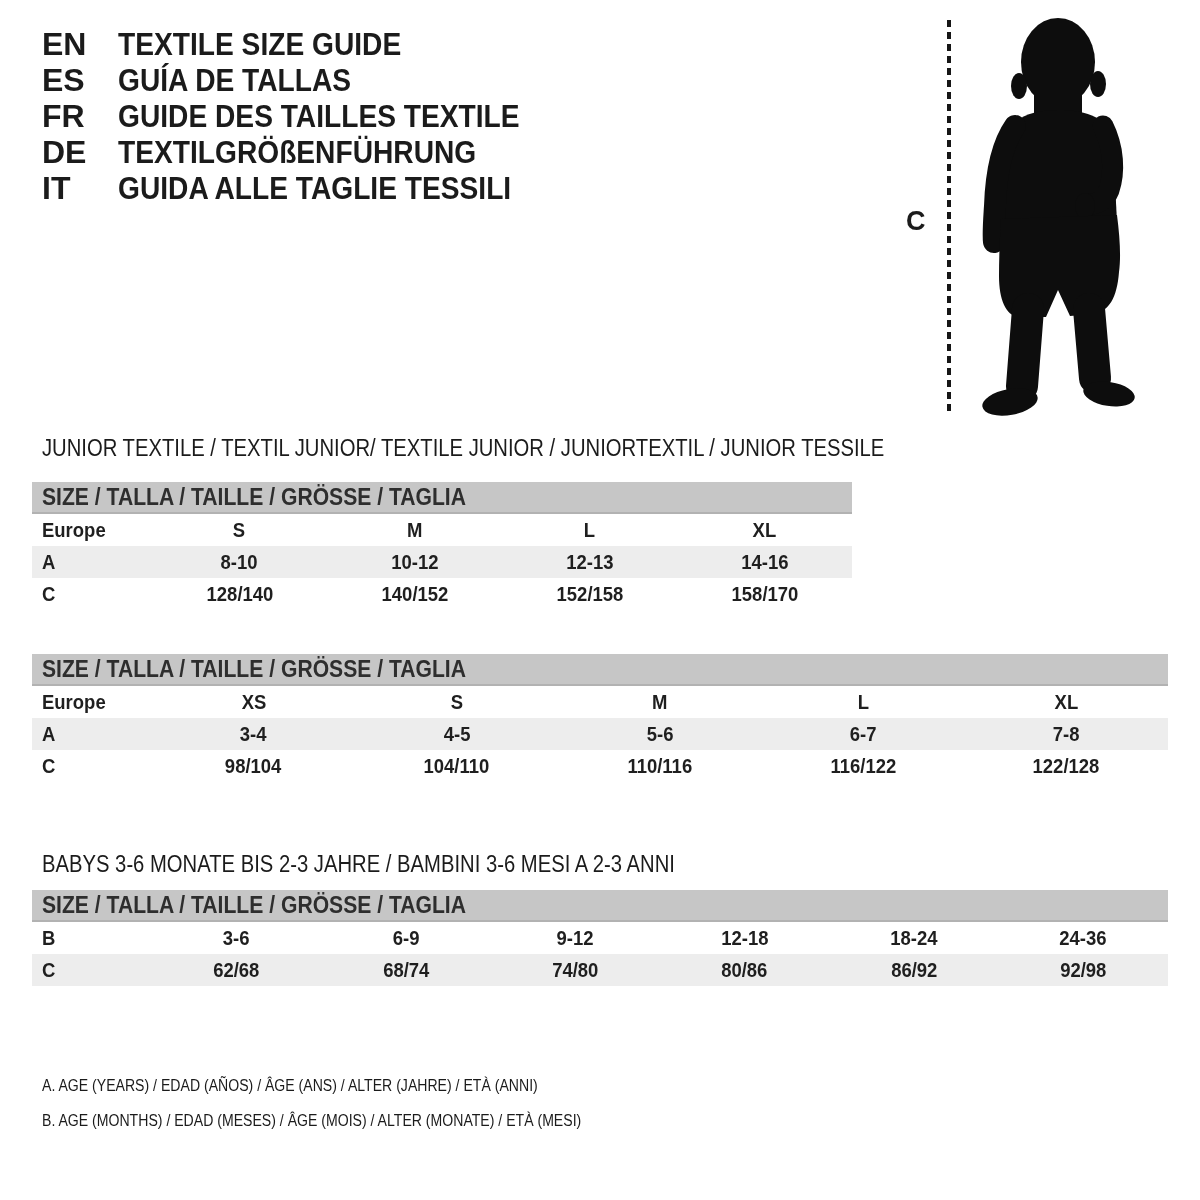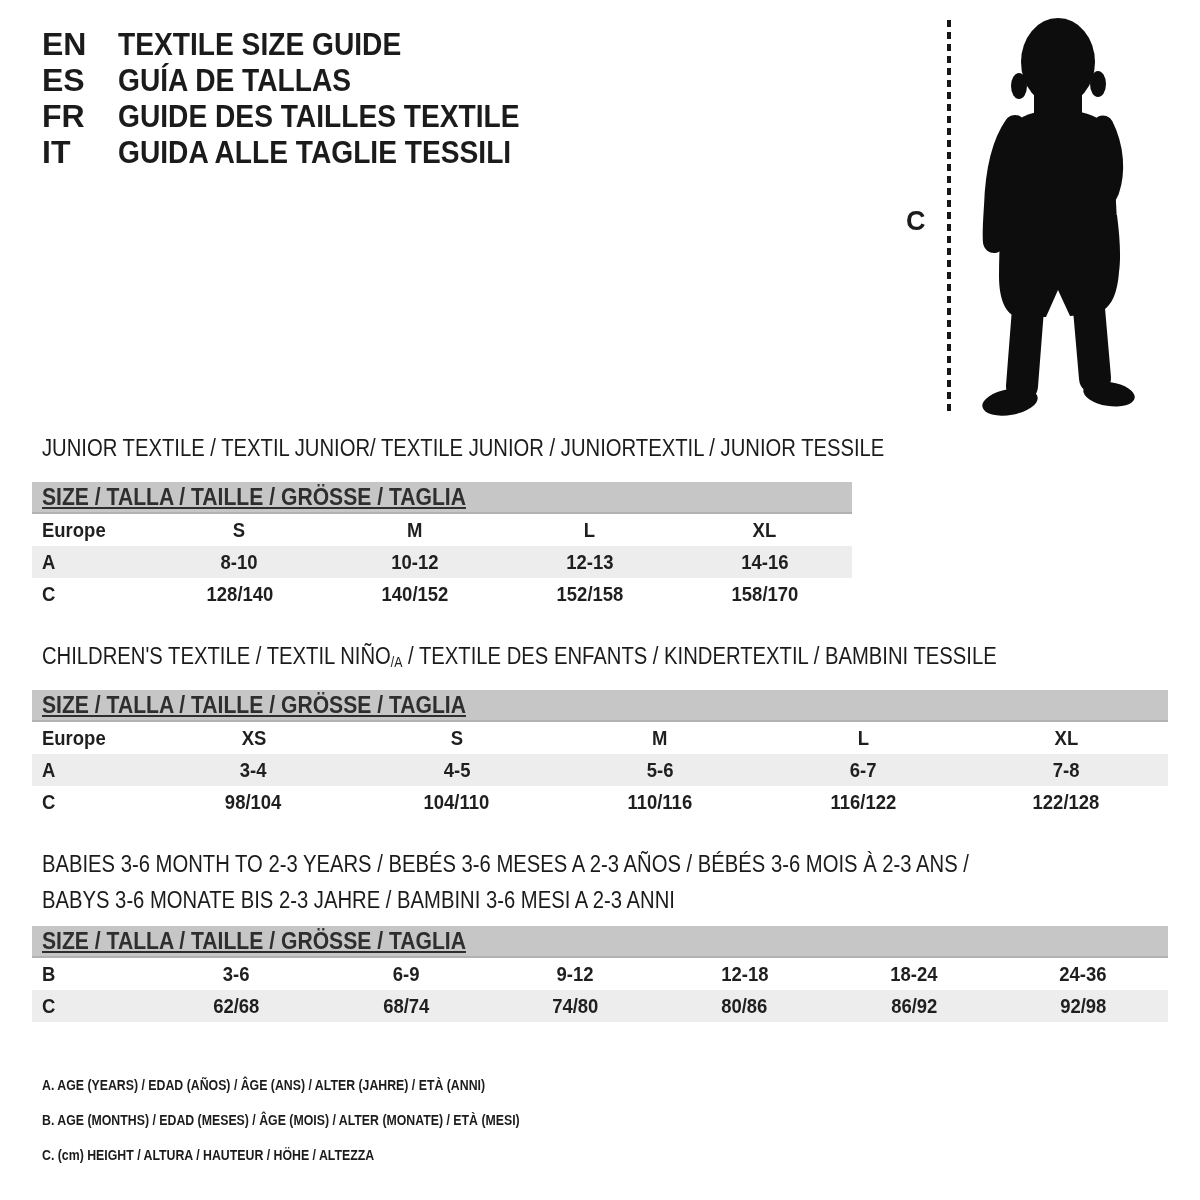--- a/index.html
+++ b/index.html
@@ -29,49 +29,53 @@
   #sec-junior{top:430px;width:820px;}
   #sec-children{top:638px;width:1136px;}
   #sec-babies{top:846px;width:1136px;}
   .sec-title{height:36px;line-height:36px;padding-left:10px;font-size:23px;font-weight:400;}
   .sub{font-size:14px;position:relative;top:3px;}
   .tbl{margin-top:16px;}
   #sec-babies .tbl{margin-top:8px;}
   .bar{
     height:30px;background:#c6c6c6;border-bottom:2px solid #b2b2b2;
     display:flex;align-items:center;padding-left:10px;
-    font-size:24px;font-weight:700;color:#2e2e2e;text-decoration:underline;
+    font-size:24px;font-weight:700;color:#2e2e2e;
   }
   .row{display:flex;align-items:center;height:32px;font-size:21px;font-weight:700;color:#1f1f1f;}
   .row.shade{background:#ededed;}
   .row .lbl{width:110px;padding-left:10px;text-align:left;}
   .row .cell{flex:1;text-align:center;}
   .cell .cond{transform-origin:50% 50%;}
 
   
-  .legend{position:absolute;left:42px;top:1068px;font-size:14px;font-weight:700;}
+  .legend{position:absolute;left:42px;top:1068px;font-size:16px;font-weight:400;}
   .legend-line{height:35px;line-height:35px;}
 </style>
 </head>
 <body>
 
 <div class="page">
 
   <div class="langs">
       <div class="lang-row">
         <span class="lang-code">EN</span>
         <span class="cond">TEXTILE SIZE GUIDE</span>
       </div>
       <div class="lang-row">
         <span class="lang-code">ES</span>
         <span class="cond">GUÍA DE TALLAS</span>
       </div>
       <div class="lang-row">
         <span class="lang-code">FR</span>
         <span class="cond">GUIDE DES TAILLES TEXTILE</span>
+      </div>
+      <div class="lang-row">
+        <span class="lang-code">DE</span>
+        <span class="cond">TEXTILGRÖßENFÜHRUNG</span>
       </div>
       <div class="lang-row">
         <span class="lang-code">IT</span>
         <span class="cond">GUIDA ALLE TAGLIE TESSILI</span>
       </div>
     </div>
 
   <div class="dash-line"></div>
   <div class="c-label">C</div>
 
@@ -117,21 +121,20 @@
           <div class="row">
             <span class="lbl"><span class="cond">C</span></span>
             <span class="cell"><span class="cond">128/140</span></span>
             <span class="cell"><span class="cond">140/152</span></span>
             <span class="cell"><span class="cond">152/158</span></span>
             <span class="cell"><span class="cond">158/170</span></span>
           </div>
         </div>
       </section>
       <section class="sec" id="sec-children">
-        <div class="sec-title"><span class="cond"><span>CHILDREN'S TEXTILE / TEXTIL NIÑO</span><span class="sub">/A</span><span> / TEXTILE DES ENFANTS / KINDERTEXTIL / BAMBINI TESSILE</span></span></div>
         <div class="tbl">
           <div class="bar">
             <span class="cond">SIZE / TALLA / TAILLE / GRÖSSE / TAGLIA</span>
           </div>
           <div class="row">
             <span class="lbl"><span class="cond">Europe</span></span>
             <span class="cell"><span class="cond">XS</span></span>
             <span class="cell"><span class="cond">S</span></span>
             <span class="cell"><span class="cond">M</span></span>
             <span class="cell"><span class="cond">L</span></span>
@@ -149,21 +152,20 @@
             <span class="lbl"><span class="cond">C</span></span>
             <span class="cell"><span class="cond">98/104</span></span>
             <span class="cell"><span class="cond">104/110</span></span>
             <span class="cell"><span class="cond">110/116</span></span>
             <span class="cell"><span class="cond">116/122</span></span>
             <span class="cell"><span class="cond">122/128</span></span>
           </div>
         </div>
       </section>
       <section class="sec" id="sec-babies">
-        <div class="sec-title"><span class="cond"><span>BABIES 3-6 MONTH TO 2-3 YEARS / BEBÉS 3-6 MESES A 2-3 AÑOS / BÉBÉS 3-6 MOIS À 2-3 ANS /</span></span></div>
         <div class="sec-title"><span class="cond"><span>BABYS 3-6 MONATE BIS 2-3 JAHRE / BAMBINI 3-6 MESI A 2-3 ANNI</span></span></div>
         <div class="tbl">
           <div class="bar">
             <span class="cond">SIZE / TALLA / TAILLE / GRÖSSE / TAGLIA</span>
           </div>
           <div class="row">
             <span class="lbl"><span class="cond">B</span></span>
             <span class="cell"><span class="cond">3-6</span></span>
             <span class="cell"><span class="cond">6-9</span></span>
             <span class="cell"><span class="cond">9-12</span></span>
@@ -180,16 +182,15 @@
             <span class="cell"><span class="cond">86/92</span></span>
             <span class="cell"><span class="cond">92/98</span></span>
           </div>
         </div>
       </section>
     </div>
 
   <div class="legend">
       <div class="legend-line"><span class="cond">A. AGE (YEARS) / EDAD (AÑOS) / ÂGE (ANS) / ALTER (JAHRE) / ETÀ (ANNI)</span></div>
       <div class="legend-line"><span class="cond">B. AGE (MONTHS) / EDAD (MESES) / ÂGE (MOIS) / ALTER (MONATE) / ETÀ (MESI)</span></div>
-      <div class="legend-line"><span class="cond">C. (cm) HEIGHT / ALTURA / HAUTEUR / HÖHE / ALTEZZA</span></div>
     </div>
 
 </div>
 
 </body></html>

